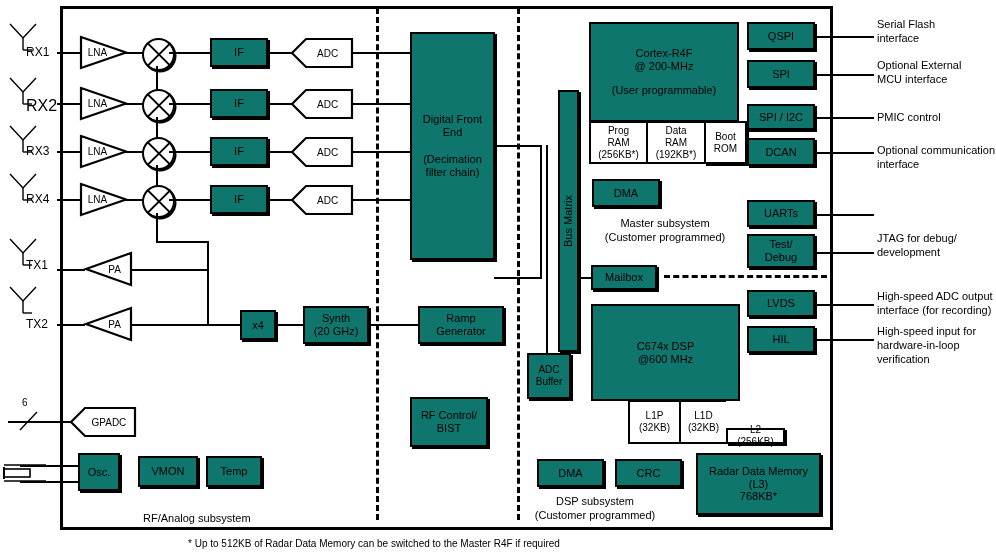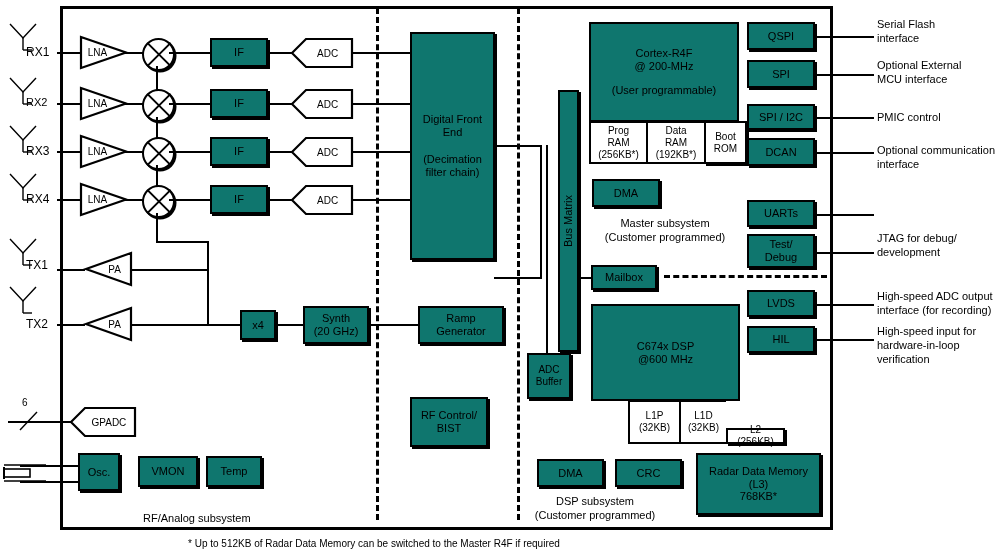--- a/index.html
+++ b/index.html
@@ -101,21 +101,21 @@
   </div>
   <div class="ant" style="left:6px;top:285px;">
     <svg width="40" height="34">
         <polyline points="4,2 17,16 30,2" fill="none" stroke="#000" stroke-width="1.4"></polyline>
         <line x1="17" y1="16" x2="17" y2="28" stroke="#000" stroke-width="1.4"></line>
         <line x1="17" y1="28" x2="26" y2="28" stroke="#000" stroke-width="1.4"></line>
       </svg>
   </div>
 
   <div class="txt" style="left:26px;top:45px;font-size:12px;">RX1</div>
-  <div class="txt" style="left:26px;top:96px;font-size:11px;">RX2</div>
+  <div class="txt" style="left:26px;top:96px;font-size:16px;">RX2</div>
   <div class="txt" style="left:26px;top:144px;font-size:12px;">RX3</div>
   <div class="txt" style="left:26px;top:192px;font-size:12px;">RX4</div>
   <div class="txt" style="left:26px;top:258px;font-size:12px;">TX1</div>
   <div class="txt" style="left:26px;top:317px;font-size:12px;">TX2</div>
 
   <div class="w wh" style="left:57px;top:52px;width:25px;"></div>
   <div class="w wh" style="left:57px;top:103px;width:25px;"></div>
   <div class="w wh" style="left:57px;top:151px;width:25px;"></div>
   <div class="w wh" style="left:57px;top:199px;width:25px;"></div>
   <div class="w wh" style="left:57px;top:269px;width:28px;"></div>

